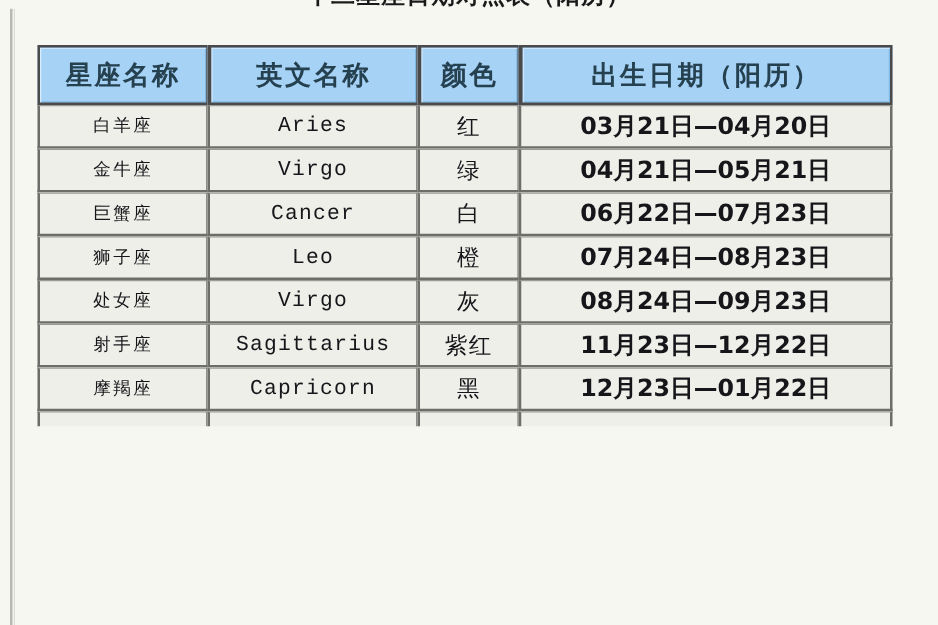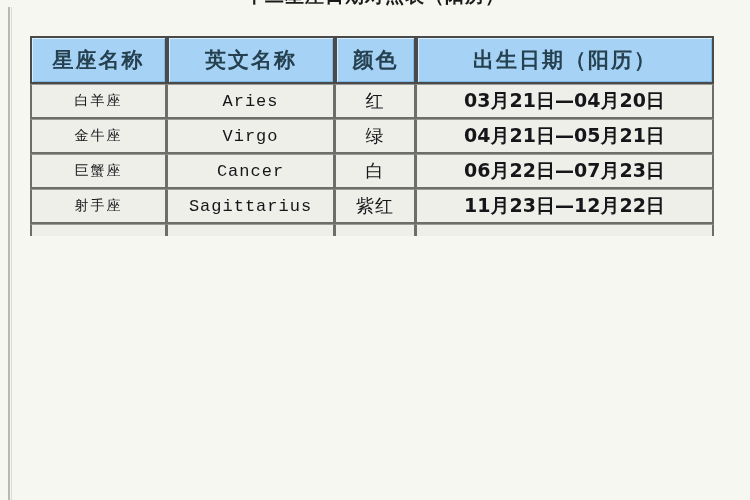--- a/index.html
+++ b/index.html
@@ -192,24 +192,42 @@
           <td class="color-name">绿</td>
           <td class="date-range">04月21日—05月21日</td>
         </tr>
         <tr>
           <td class="cn-name">巨蟹座</td>
           <td class="en-name">Cancer</td>
           <td class="color-name">白</td>
           <td class="date-range">06月22日—07月23日</td>
         </tr>
         <tr>
+          <td class="cn-name">狮子座</td>
+          <td class="en-name">Leo</td>
+          <td class="color-name">橙</td>
+          <td class="date-range">07月24日—08月23日</td>
+        </tr>
+        <tr>
+          <td class="cn-name">处女座</td>
+          <td class="en-name">Virgo</td>
+          <td class="color-name">灰</td>
+          <td class="date-range">08月24日—09月23日</td>
+        </tr>
+        <tr>
           <td class="cn-name">射手座</td>
           <td class="en-name">Sagittarius</td>
           <td class="color-name">紫红</td>
           <td class="date-range">11月23日—12月22日</td>
+        </tr>
+        <tr>
+          <td class="cn-name">摩羯座</td>
+          <td class="en-name">Capricorn</td>
+          <td class="color-name">黑</td>
+          <td class="date-range">12月23日—01月22日</td>
         </tr>
         <tr class="clipped">
           <td class="cn-name"></td>
           <td class="en-name"></td>
           <td class="color-name"></td>
           <td class="date-range"></td>
         </tr>
       </tbody>
   </table>
 </div>

